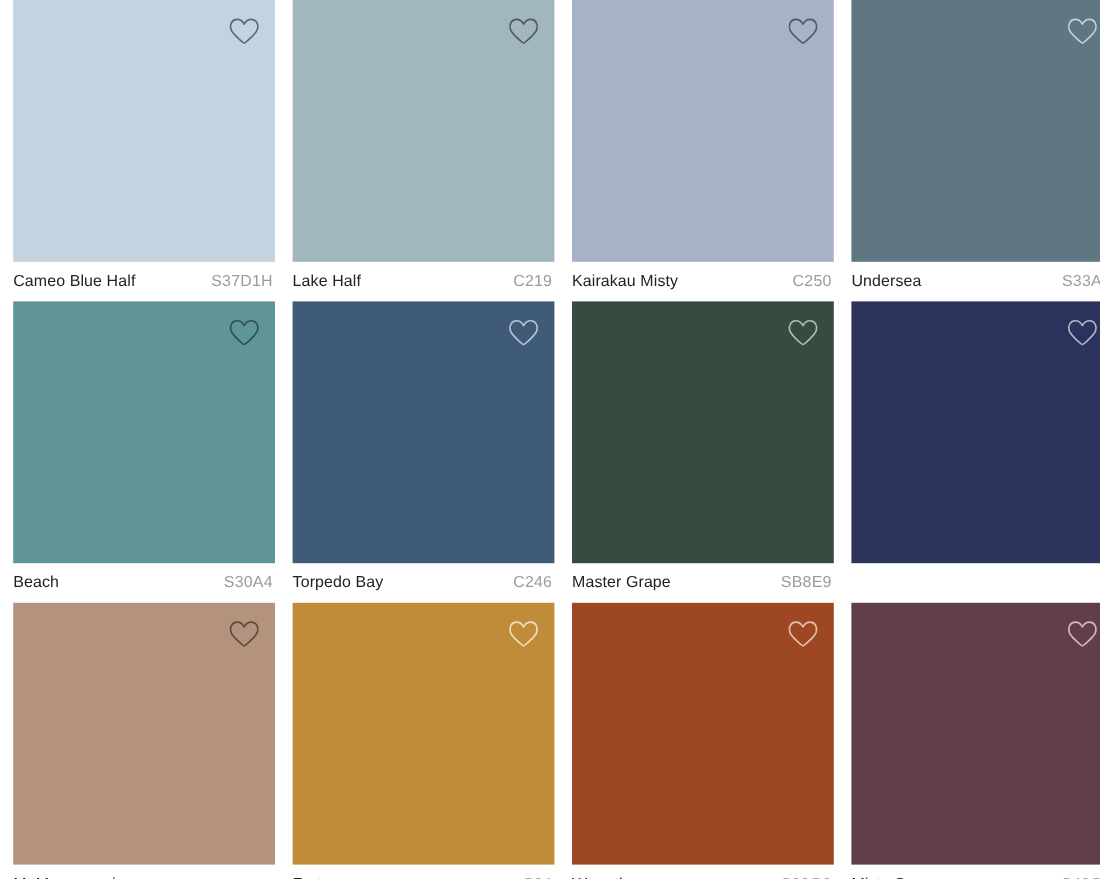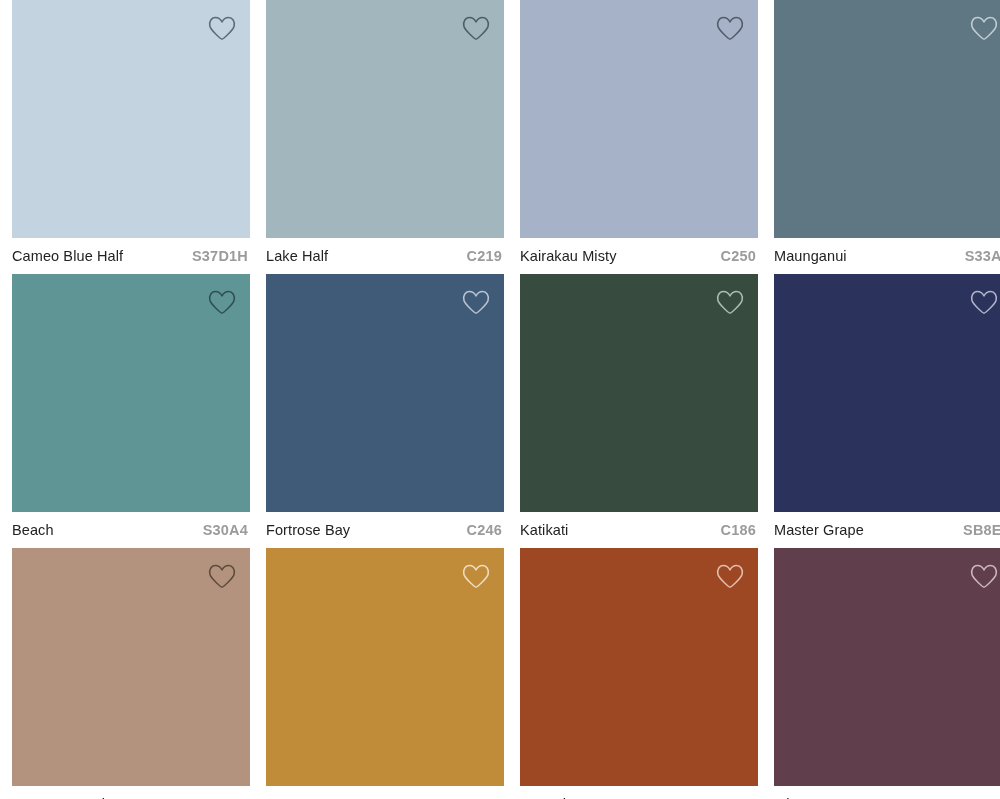--- a/index.html
+++ b/index.html
@@ -55,21 +55,20 @@
     line-height: 1;
     white-space: nowrap;
   }
 
   .swatch-code {
     font-size: 14.5px;
     color: #9b9b9b;
     letter-spacing: 0.2px;
     line-height: 1;
     white-space: nowrap;
-    font-weight: bold;
   }
 
   
   .grid-row {
     display: grid;
     grid-template-columns: repeat(4, 238px);
     column-gap: 16px;
     padding: 0 12px;
     box-sizing: border-box;
     width: 836px;
@@ -119,21 +118,21 @@
       </div>
       <div class="swatch-meta">
         <span class="swatch-name">Lake Half</span>
         <span class="swatch-code">C219</span>
       </div>
       <div class="swatch-meta">
         <span class="swatch-name">Kairakau Misty</span>
         <span class="swatch-code">C250</span>
       </div>
       <div class="swatch-meta">
-        <span class="swatch-name">Maunganui</span>
+        <span class="swatch-name">Undersea</span>
         <span class="swatch-code">S33A5</span>
       </div>
     </div>
     <div class="grid-row">
       <div class="swatch-chip" style="background: rgb(95, 150, 149);">
         <span class="fav-icon">
           <svg viewBox="0 0 28 26" fill="none">
             <path d="M14 24.2 C13.4 24.2 3.1 15.9 1.9 11.3 C0.7 6.7 3.4 2.6 7.4 2.6 C10.4 2.6 12.8 4.6 14 7.0 C15.2 4.6 17.6 2.6 20.6 2.6 C24.6 2.6 27.3 6.7 26.1 11.3 C24.9 15.9 14.6 24.2 14 24.2 Z" stroke="#2f4f4f" stroke-width="1.5" stroke-linejoin="round" fill="none"></path>
           </svg>
         </span>
@@ -159,26 +158,22 @@
           </svg>
         </span>
       </div>
     </div>
     <div class="grid-row">
       <div class="swatch-meta">
         <span class="swatch-name">Beach</span>
         <span class="swatch-code">S30A4</span>
       </div>
       <div class="swatch-meta">
-        <span class="swatch-name">Fortrose Bay</span>
+        <span class="swatch-name">Torpedo Bay</span>
         <span class="swatch-code">C246</span>
-      </div>
-      <div class="swatch-meta">
-        <span class="swatch-name">Katikati</span>
-        <span class="swatch-code">C186</span>
       </div>
       <div class="swatch-meta">
         <span class="swatch-name">Master Grape</span>
         <span class="swatch-code">SB8E9</span>
       </div>
     </div>
     <div class="grid-row">
       <div class="swatch-chip" style="background: rgb(179, 147, 125);">
         <span class="fav-icon">
           <svg viewBox="0 0 28 26" fill="none">

